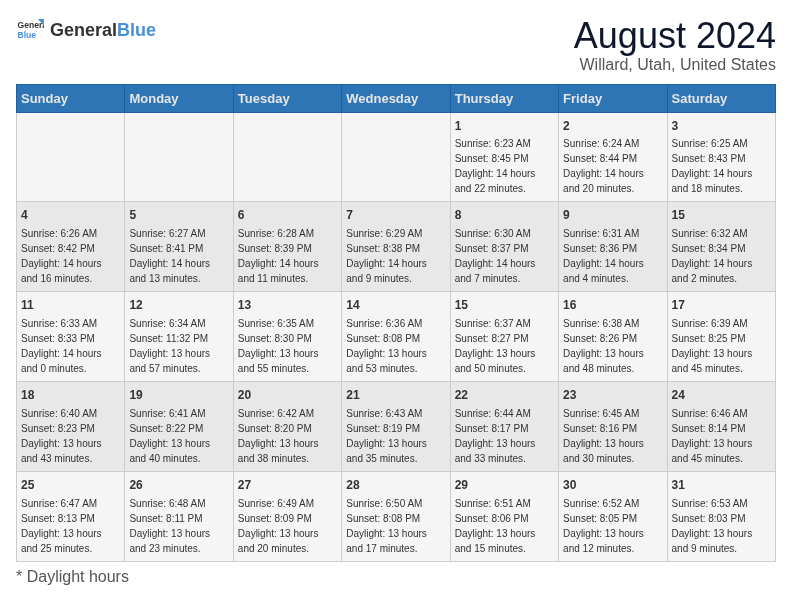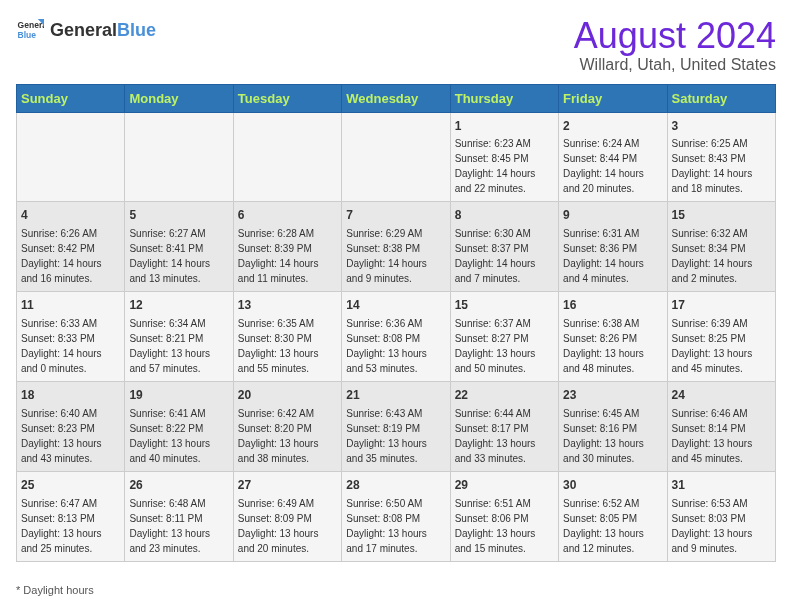--- a/index.html
+++ b/index.html
@@ -24,35 +24,35 @@
     .logo-icon {
       width: 28px;
       height: 28px;
     }
     .title-area {
       text-align: right;
     }
     .month-year {
       font-size: 36px;
       font-weight: normal;
-      color: #6d28d9;
+      color: #0f172a;
       line-height: 1.1;
     }
     .location {
       font-size: 16px;
       color: #555;
     }
     table {
       width: 100%;
       border-collapse: collapse;
       table-layout: fixed;
     }
     thead tr {
       background-color: #2e75b6;
-      color: #bef264;
+      color: #e5e5e5;
     }
     thead th {
       padding: 6px 4px;
       font-size: 13px;
       font-weight: bold;
       text-align: left;
       border: 1px solid #2060a0;
     }
     tbody tr {
       border-bottom: 1px solid #ccc;
@@ -75,23 +75,23 @@
       font-weight: bold;
       font-size: 12px;
       display: block;
       margin-bottom: 2px;
     }
     .day-info {
       font-size: 10px;
       color: #333;
     }
     .footer-note {
-      font-size: 11px;
+      font-size: 16px;
       color: #555;
-      margin-top: 22px;
+      margin-top: 6px;
       text-align: left;
     }
     .empty-cell {
       background-color: #f5f5f5;
     }
   </style>
 </head>
 <body>
 
 <div class="header-area">
@@ -196,21 +196,21 @@
       <tr>
         <td>
         <span class="day-num">11</span>
         <span class="day-info">Sunrise: 6:33 AM</span><br>
         <span class="day-info">Sunset: 8:33 PM</span><br>
         <span class="day-info">Daylight: 14 hours and 0 minutes.</span>
       </td>
         <td>
         <span class="day-num">12</span>
         <span class="day-info">Sunrise: 6:34 AM</span><br>
-        <span class="day-info">Sunset: 8:21 PM</span><br>
+        <span class="day-info">Sunset: 11:32 PM</span><br>
         <span class="day-info">Daylight: 13 hours and 57 minutes.</span>
       </td>
         <td>
         <span class="day-num">13</span>
         <span class="day-info">Sunrise: 6:35 AM</span><br>
         <span class="day-info">Sunset: 8:30 PM</span><br>
         <span class="day-info">Daylight: 13 hours and 55 minutes.</span>
       </td>
         <td>
         <span class="day-num">14</span>

